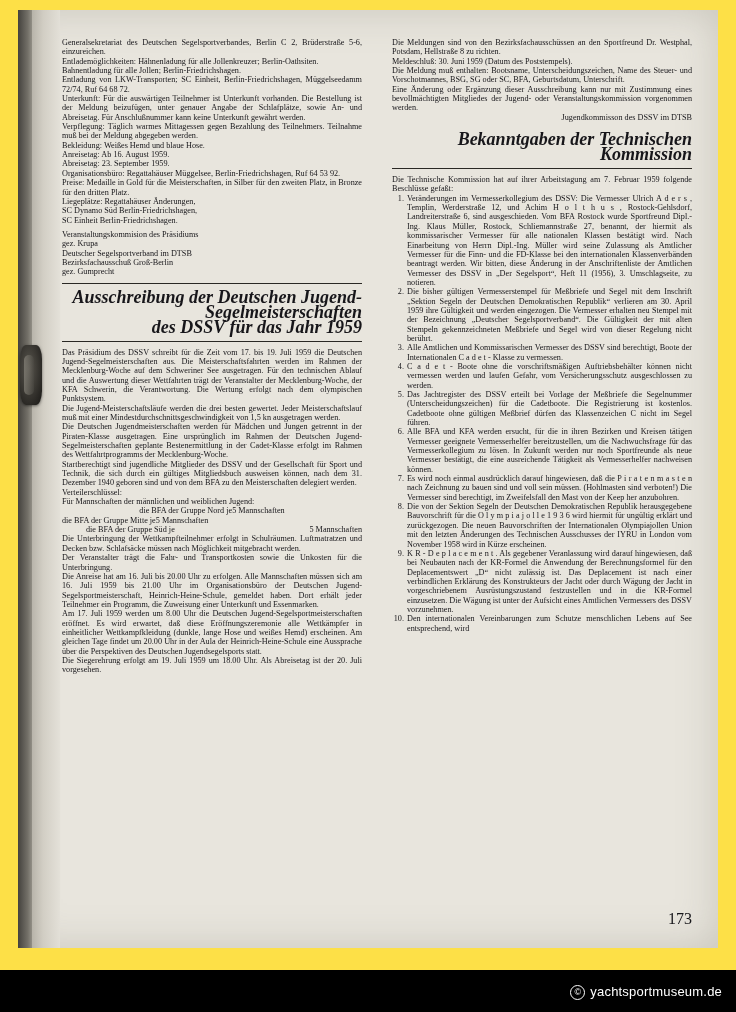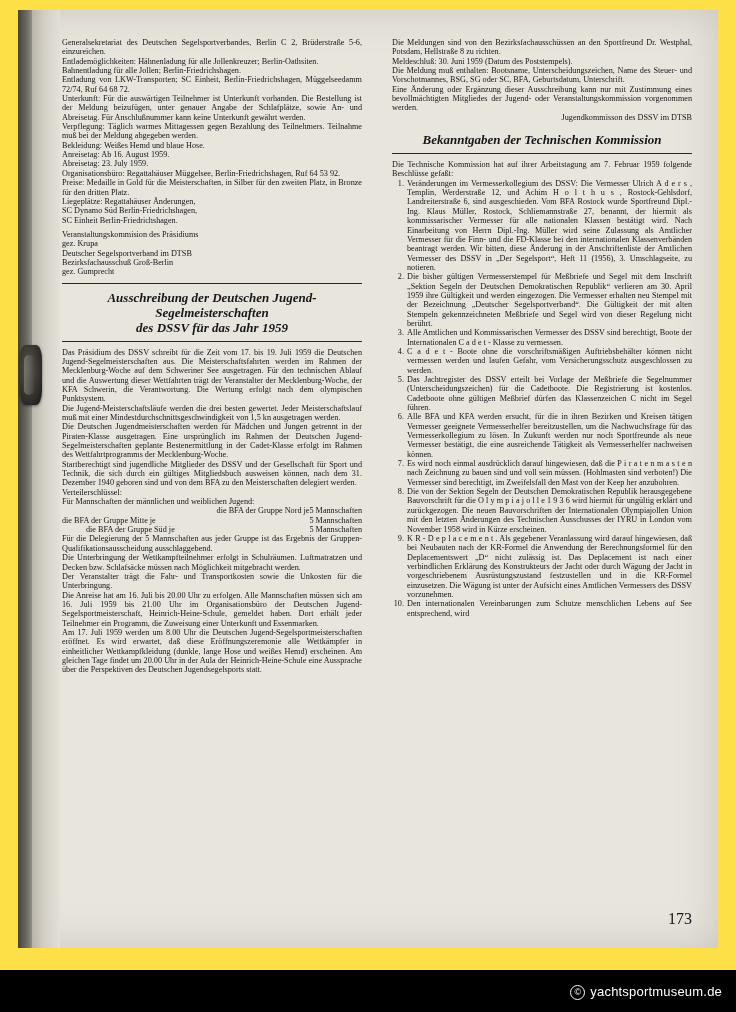--- a/index.html
+++ b/index.html
@@ -124,24 +124,24 @@
     text-indent: 0;
   }
   .gap { height: 5px; }
   .bigskip { height: 10px; }
   .right-al { text-align: right; }
   .center { }
   h2.sec {
     font-family: "Liberation Serif", serif;
     font-style: italic;
     font-weight: bold;
-    font-size: 13px;
+    font-size: 18px;
     line-height: 15px;
     margin: 0;
-    text-align: center;
+    text-align: right;
   }
   h2.sec .l2 { display: block; }
   .rule {
     border: none;
     border-top: 1px solid #2a2824;
     margin: 6px 0 6px 0;
     height: 0;
   }
   ol.knum {
     margin: 0;
@@ -184,21 +184,21 @@
 
     <div class="col left">
       <p>Generalsekretariat des Deutschen Segelsportverbandes, Berlin C 2, Brüderstraße 5-6, einzureichen.</p>
       <p>Entlademöglichkeiten: Hähnenladung für alle Jollenkreuzer; Berlin-Oathsiten.</p>
       <p>Bahnentladung für alle Jollen; Berlin-Friedrichshagen.</p>
       <p>Entladung von LKW-Transporten; SC Einheit, Berlin-Friedrichshagen, Müggelseedamm 72/74, Ruf 64 68 72.</p>
       <p>Unterkunft: Für die auswärtigen Teilnehmer ist Unterkunft vorhanden. Die Bestellung ist der Meldung beizufügen, unter genauer Angabe der Schlafplätze, sowie An- und Abreisetag. Für Anschlußnummer kann keine Unterkunft gewährt werden.</p>
       <p>Verpflegung: Täglich warmes Mittagessen gegen Bezahlung des Teilnehmers. Teilnahme muß bei der Meldung abgegeben werden.</p>
       <p>Bekleidung: Weißes Hemd und blaue Hose.</p>
       <p>Anreisetag: Ab 16. August 1959.</p>
-      <p>Abreisetag: 23. July 1959.</p>
+      <p>Abreisetag: 23. September 1959.</p>
       <p>Organisationsbüro: Regattahäuser Müggelsee, Berlin-Friedrichshagen, Ruf 64 53 92.</p>
       <p>Preise: Medaille in Gold für die Meisterschaften, in Silber für den zweiten Platz, in Bronze für den dritten Platz.</p>
       <p>Liegeplätze: Regattahäuser Änderungen,</p>
       <p>SC Dynamo Süd Berlin-Friedrichshagen,</p>
       <p>SC Einheit Berlin-Friedrichshagen.</p>
 
       <div class="gap"></div>
       <p class="center">Veranstaltungskommision des Präsidiums</p>
       <p class="center">gez. Krupa</p>
       <p class="center">Deutscher Segelsportverband im DTSB</p>
@@ -213,38 +213,38 @@
       <hr class="rule">
 
       <p>Das Präsidium des DSSV schreibt für die Zeit vom 17. bis 19. Juli 1959 die Deutschen Jugend-Segelmeisterschaften aus. Die Meisterschaftsfahrten werden im Rahmen der Mecklenburg-Woche auf dem Schweriner See ausgetragen. Für den technischen Ablauf und die Auswertung dieser Wettfahrten trägt der Veranstalter der Mecklenburg-Woche, der KFA Schwerin, die Verantwortung. Die Wertung erfolgt nach dem olympischen Punktsystem.</p>
       <p>Die Jugend-Meisterschaftsläufe werden die drei besten gewertet. Jeder Meisterschaftslauf muß mit einer Mindestdurchschnittsgeschwindigkeit von 1,5 kn ausgetragen werden.</p>
       <p>Die Deutschen Jugendmeisterschaften werden für Mädchen und Jungen getrennt in der Piraten-Klasse ausgetragen. Eine ursprünglich im Rahmen der Deutschen Jugend-Segelmeisterschaften geplante Bestenermittlung in der Cadet-Klasse erfolgt im Rahmen des Wettfahrtprogramms der Mecklenburg-Woche.</p>
       <p>Startberechtigt sind jugendliche Mitglieder des DSSV und der Gesellschaft für Sport und Technik, die sich durch ein gültiges Mitgliedsbuch ausweisen können, nach dem 31. Dezember 1940 geboren sind und von dem BFA zu den Meisterschaften delegiert werden.</p>
 
       <p>Verteilerschlüssel:</p>
       <p>Für Mannschaften der männlichen und weiblichen Jugend:</p>
 
-      <div style="display:flex;justify-content:flex-end;">
+      <div style="display:flex;justify-content:center;">
         <span>die BFA der Gruppe Nord je</span>
         <span>5 Mannschaften</span>
       </div>
-      <div style="display:flex;justify-content:space-between;">
+      <div style="display:flex;">
         <span>die BFA der Gruppe Mitte je</span>
         <span>5 Mannschaften</span>
       </div>
       <div style="display:flex;justify-content:space-between;margin-left:24px;">
         <span>die BFA der Gruppe Süd je</span>
         <span>5 Mannschaften</span>
       </div>
 
-      <p>Für die Delegierung der 5 Mannschaften aus jeder Gruppe ist das Ergebnis der Gruppen-Qualifikationsausscheidung ausschlaggebend.</p>
       <p>Die Unterbringung der Wettkampfteilnehmer erfolgt in Schulräumen. Luftmatratzen und Decken bzw. Schlafsäcke müssen nach Möglichkeit mitgebracht werden.</p>
       <p>Der Veranstalter trägt die Fahr- und Transportkosten sowie die Unkosten für die Unterbringung.</p>
       <p>Die Anreise hat am 16. Juli bis 20.00 Uhr zu erfolgen. Alle Mannschaften müssen sich am 16. Juli 1959 bis 21.00 Uhr im Organisationsbüro der Deutschen Jugend-Segelsportmeisterschaft, Heinrich-Heine-Schule, gemeldet haben. Dort erhält jeder Teilnehmer ein Programm, die Zuweisung einer Unterkunft und Essenmarken.</p>
       <p>Am 17. Juli 1959 werden um 8.00 Uhr die Deutschen Jugend-Segelsportmeisterschaften eröffnet. Es wird erwartet, daß diese Eröffnungszeremonie alle Wettkämpfer in einheitlicher Wettkampfkleidung (dunkle, lange Hose und weißes Hemd) erscheinen. Am gleichen Tage findet um 20.00 Uhr in der Aula der Heinrich-Heine-Schule eine Aussprache über die Perspektiven des Deutschen Jugendsegelsports statt.</p>
+      <p>Die Siegerehrung erfolgt am 19. Juli 1959 um 18.00 Uhr. Als Abreisetag ist der 20. Juli vorgesehen.</p>
     </div>
 
     <div class="col right">
       <p>Die Meldungen sind von den Bezirksfachausschüssen an den Sportfreund Dr. Westphal, Potsdam, Hellstraße 8 zu richten.</p>
       <p>Meldeschluß: 30. Juni 1959 (Datum des Poststempels).</p>
       <p>Die Meldung muß enthalten: Bootsname, Unterscheidungszeichen, Name des Steuer- und Vorschotmannes, BSG, SG oder SC, BFA, Geburtsdatum, Unterschrift.</p>
       <p>Eine Änderung oder Ergänzung dieser Ausschreibung kann nur mit Zustimmung eines bevollmächtigten Mitgliedes der Jugend- oder Veranstaltungskommission vorgenommen werden.</p>
       <p class="right-al">Jugendkommisson des DSSV im DTSB</p>
 
       <div class="bigskip"></div>

